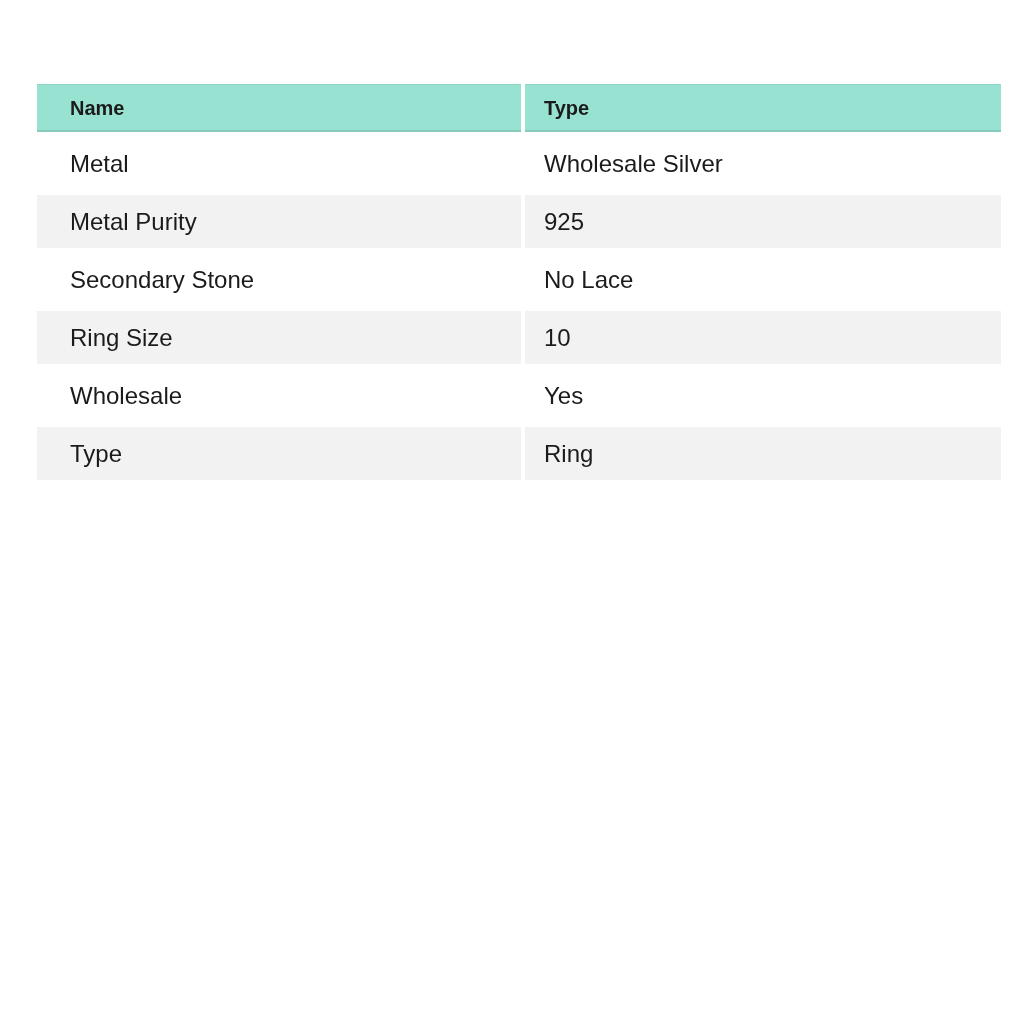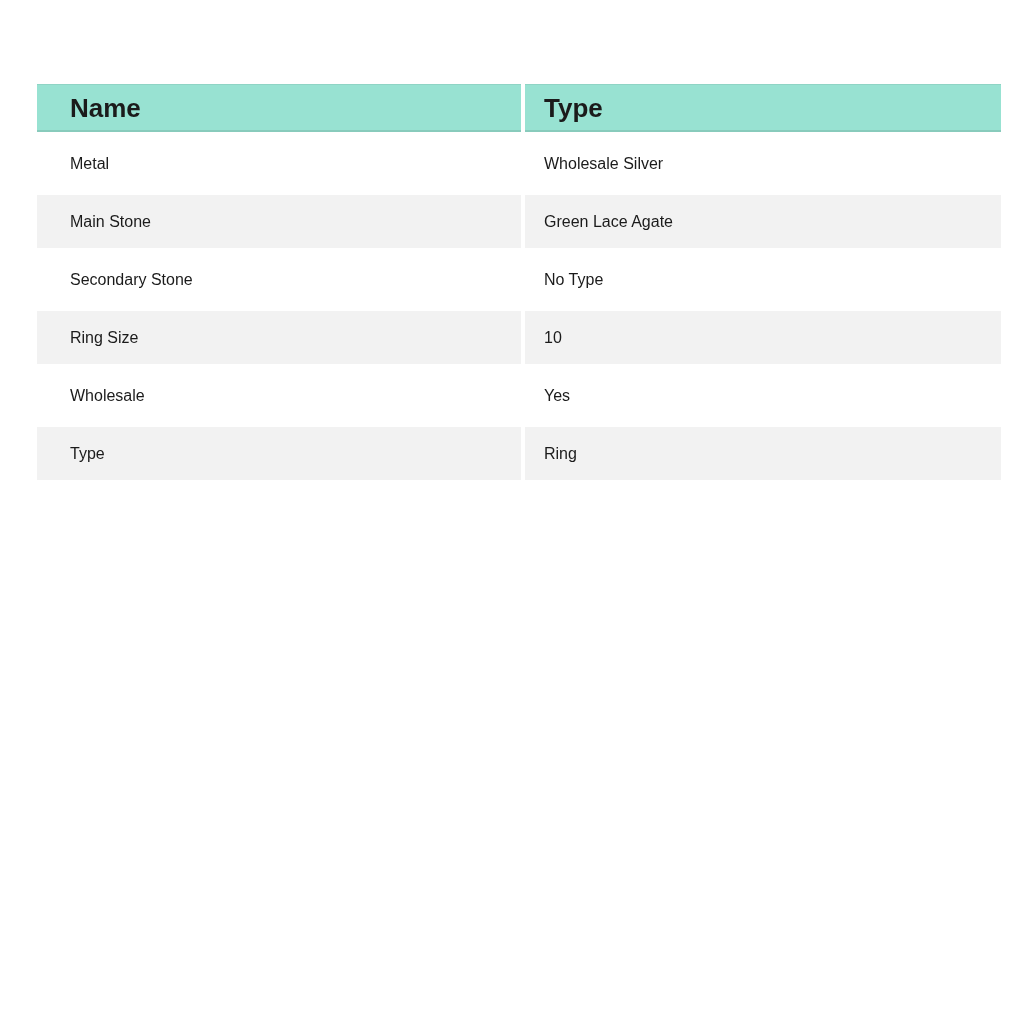--- a/index.html
+++ b/index.html
@@ -30,31 +30,31 @@
     width: 964px;
     color: #1b1b1b;
   }
   table.attr-table col.c1 { width: 486px; }
   table.attr-table col.c2 { width: 478px; }
   table.attr-table th {
     background: #98e2d2;
     height: 48px;
     text-align: left;
     vertical-align: middle;
-    font-size: 26px;
+    font-size: 20px;
     font-weight: 600;
     padding: 0 0 0 33px;
     border-bottom: 5px solid #ffffff;
     box-shadow: inset 0 1px 0 rgba(0,0,0,0.06), inset 0 -2px 0 rgba(0,0,0,0.10);
   }
   table.attr-table td {
     background: #ffffff;
     height: 53px;
     vertical-align: middle;
-    font-size: 16px;
+    font-size: 24px;
     font-weight: 400;
     padding: 0 0 0 33px;
     border-bottom: 5px solid #ffffff;
   }
   table.attr-table tbody tr:nth-child(even) td {
     background: #f2f2f2;
   }
   table.attr-table th:last-child,
   table.attr-table td:last-child {
     border-left: 4px solid #ffffff;
@@ -76,26 +76,26 @@
           <th>Name</th>
           <th>Type</th>
         </tr>
       </thead>
       <tbody id="attr-tbody">
           <tr>
             <td>Metal</td>
             <td>Wholesale Silver</td>
           </tr>
           <tr>
-            <td>Main Stone</td>
-            <td>Green Lace Agate</td>
+            <td>Metal Purity</td>
+            <td>925</td>
           </tr>
           <tr>
             <td>Secondary Stone</td>
-            <td>No Type</td>
+            <td>No Lace</td>
           </tr>
           <tr>
             <td>Ring Size</td>
             <td>10</td>
           </tr>
           <tr>
             <td>Wholesale</td>
             <td>Yes</td>
           </tr>
           <tr>

